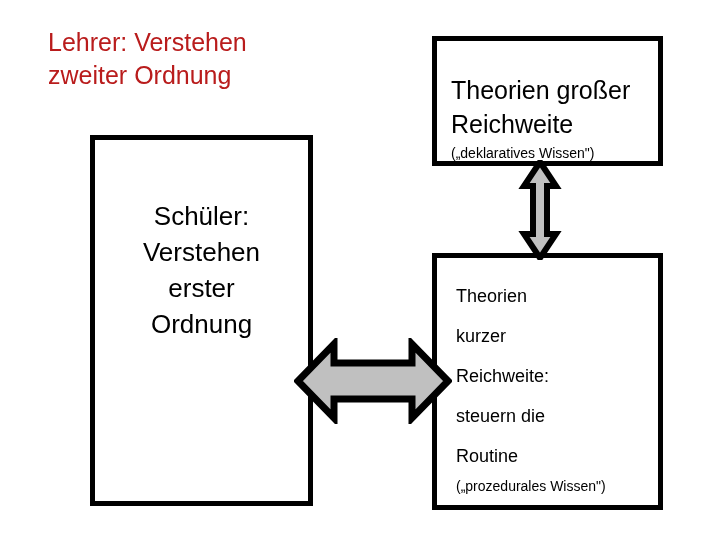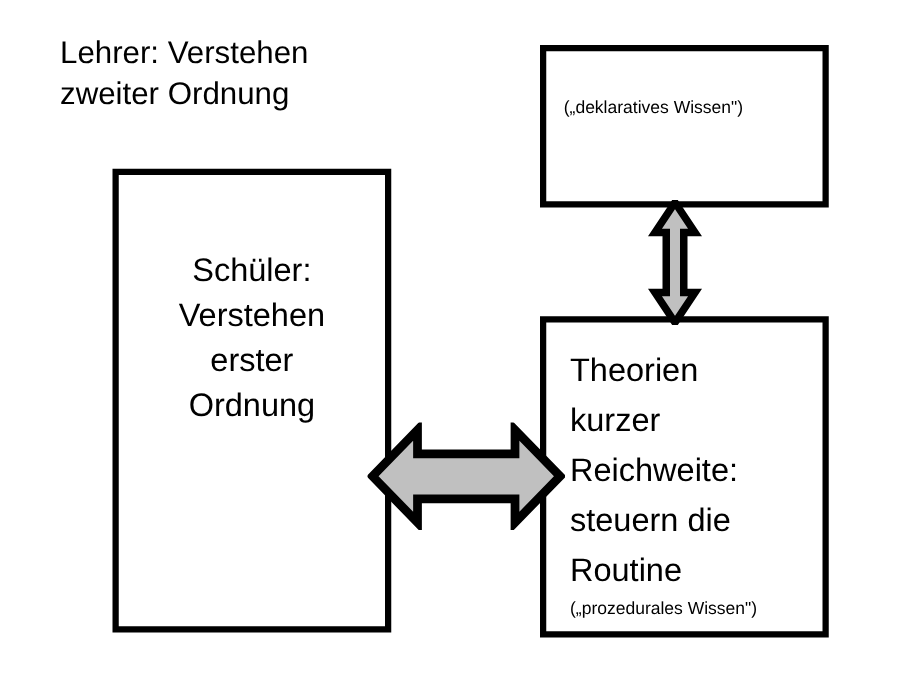--- a/index.html
+++ b/index.html
@@ -18,21 +18,21 @@
   }
 
   
   #title {
     position: absolute;
     left: 48px;
     top: 26px;
     width: 340px;
     font-size: 25px;
     line-height: 33px;
-    color: #000000;
+    color: #b91c1c;
     white-space: pre-line;
   }
 
   
   .box {
     position: absolute;
     background: #ffffff;
     border: 5px solid #000000;
     box-sizing: border-box;
     z-index: 2;
@@ -83,21 +83,21 @@
     top: 18px;
     text-align: left;
   }
 
   .big-text {
     font-size: 25px;
     line-height: 34px;
     white-space: pre-line;
   }
   #box-bottom-right .big-text {
-    font-size: 26px;
+    font-size: 18px;
     line-height: 40px;
   }
   .small-text {
     font-size: 14px;
     line-height: 19px;
     margin-top: 3px;
   }
   #box-bottom-right .small-text {
     margin-top: 1px;
     font-size: 14px;
@@ -131,20 +131,22 @@
 
   <div class="box" id="box-left">
     <div class="box-inner">Schüler:
 Verstehen
 erster
 Ordnung</div>
   </div>
 
   <div class="box" id="box-top-right">
     <div class="box-inner">
+      <div class="big-text">Theorien großer
+Reichweite</div>
       <div class="small-text">(„deklaratives Wissen")</div>
     </div>
   </div>
 
   <div class="box" id="box-bottom-right">
     <div class="box-inner">
       <div class="big-text">Theorien
 kurzer
 Reichweite:
 steuern die

